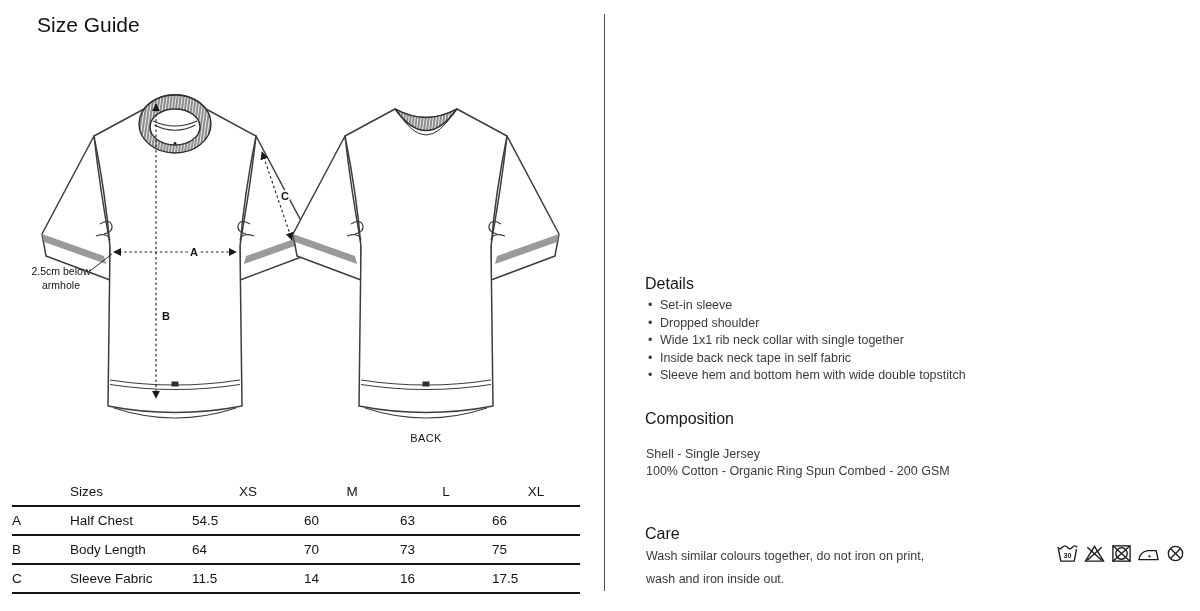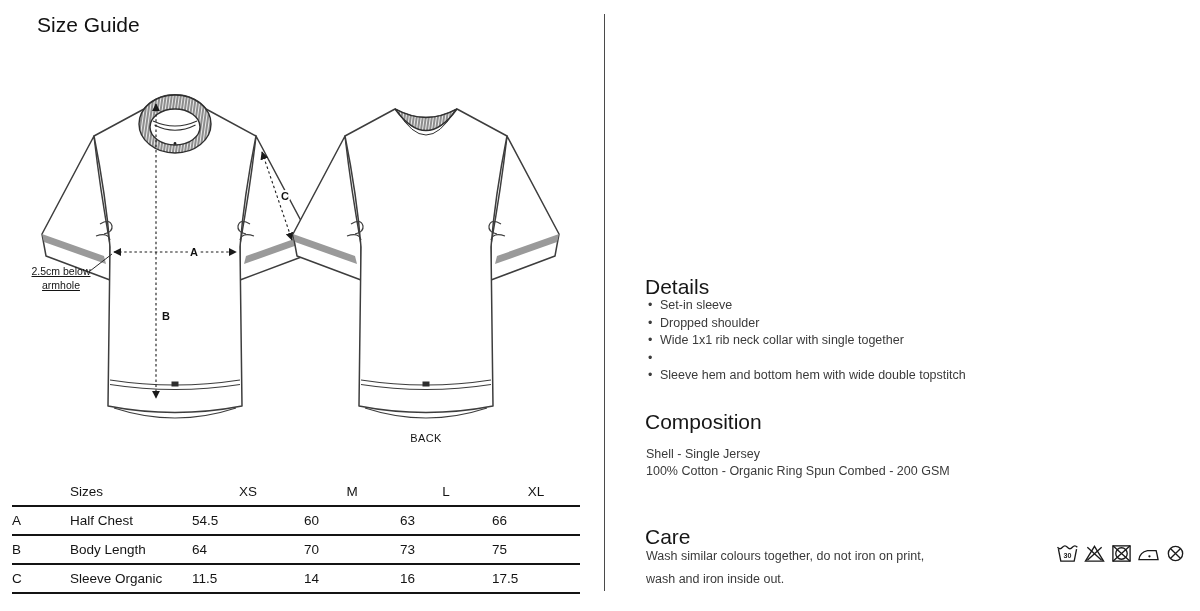--- a/index.html
+++ b/index.html
@@ -8,31 +8,31 @@
     font-family:"Liberation Sans", sans-serif;color:#1a1a1a;
   }
   .page-title{position:absolute;left:21px;top:13px;font-size:21px;font-weight:500;color:#121212;margin-left:16px;}
   .divider{position:absolute;left:604px;top:14px;width:1px;height:577px;background:#4a4a4a;}
   .svg-wrap{position:absolute;}
   .front-wrap{left:30px;top:84px;}
   .back-wrap{left:281px;top:84px;}
   .garment-caption{position:absolute;width:290px;text-align:center;font-size:11px;letter-spacing:.4px;color:#141414;top:432px;}
   .caption-front{left:30px;}
   .caption-back{left:281px;}
-  .armhole-note{position:absolute;left:26px;top:264px;width:70px;text-align:center;font-size:10.5px;line-height:1.35;color:#141414;text-decoration:underline;}
+  .armhole-note{position:absolute;left:26px;top:264px;width:70px;text-align:center;font-size:10.5px;line-height:1.35;color:#141414;}
   
   .size-table{position:absolute;left:12px;top:478px;width:568px;border-collapse:collapse;table-layout:fixed;font-size:13.5px;color:#141414;}
   .size-table td,.size-table th{padding:0;height:27px;font-weight:normal;vertical-align:middle;}
   .size-table thead th{border-bottom:2px solid #141414;margin-top:44px;}
   .size-table tbody td{border-bottom:2px solid #141414;}
   .col-key{text-align:left;padding-left:10px;}
   .col-label{text-align:left;}
   .col-num{}
   
-  .rc-heading{position:absolute;left:645px;font-size:21px;color:#161616;}
+  .rc-heading{position:absolute;left:645px;font-size:16px;color:#161616;}
   .details-list{position:absolute;left:648px;top:297px;font-size:12.5px;color:#3a3a3a;}
   .bullet-row{display:flex;line-height:17.5px;}
   .bullet-dot{width:12px;flex:0 0 12px;}
   .comp-lines{position:absolute;left:646px;top:446px;font-size:12.5px;line-height:17px;color:#3a3a3a;}
   .care-lines{position:absolute;left:646px;top:545px;font-size:12.5px;line-height:22.8px;color:#3a3a3a;}
   .care-icons{position:absolute;left:1056px;top:543px;display:flex;gap:4px;align-items:center;justify-content:center;}
   .care-icons svg{display:block;}
 </style>
 </head>
 <body>
@@ -166,21 +166,21 @@
       <tr>
         <td class="col-key">B</td>
         <td class="col-label">Body Length</td>
         <td class="col-num">64</td>
         <td class="col-num">70</td>
         <td class="col-num">73</td>
         <td class="col-num">75</td>
       </tr>
       <tr>
         <td class="col-key">C</td>
-        <td class="col-label">Sleeve Organic</td>
+        <td class="col-label">Sleeve Fabric</td>
         <td class="col-num">11.5</td>
         <td class="col-num">14</td>
         <td class="col-num">16</td>
         <td class="col-num">17.5</td>
       </tr>
     </tbody>
   </table>
 
   <div class="divider"></div>
 
@@ -193,20 +193,21 @@
     <div class="bullet-row">
         <span class="bullet-dot">•</span>
         <span>Dropped shoulder</span>
       </div>
     <div class="bullet-row">
         <span class="bullet-dot">•</span>
         <span>Wide 1x1 rib neck collar with single together</span>
       </div>
     <div class="bullet-row">
         <span class="bullet-dot">•</span>
+        <span>Inside back neck tape in self fabric</span>
       </div>
     <div class="bullet-row">
         <span class="bullet-dot">•</span>
         <span>Sleeve hem and bottom hem with wide double topstitch</span>
       </div>
   </div>
 
   <div class="rc-heading" style="top:410px;">Composition</div>
   <div class="comp-lines">
     <div>Shell - Single Jersey</div>

